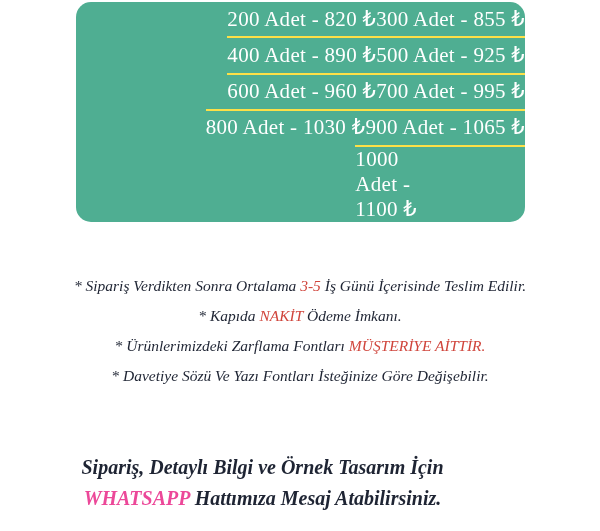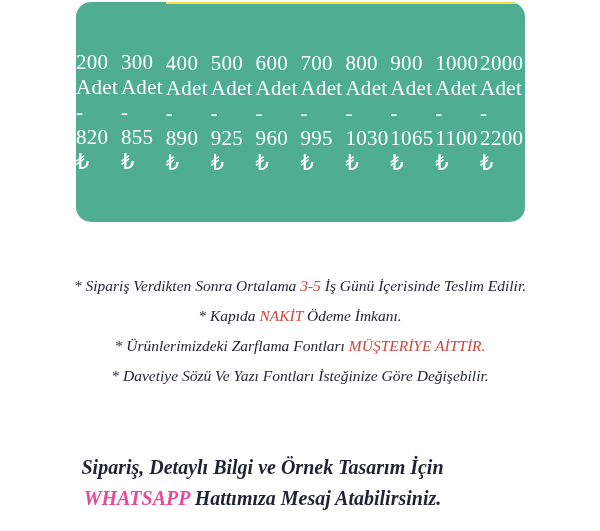--- a/index.html
+++ b/index.html
@@ -19,20 +19,22 @@
   .price-table {
     position: absolute;
     left: 76px;
     top: 2px;
     width: 449px;
     height: 220px;
     background: #4FAE92;
     border-radius: 15px;
     overflow: hidden;
     display: flex;
+    flex-direction: column;
+    align-items: flex-end;
   }
   .price-row {
     flex: 1;
     display: flex;
   }
   .price-row + .price-row {
     border-top: 2px solid #fde047;
   }
   .price-cell {
     width: 50%;
@@ -100,21 +102,20 @@
   <div class="price-row">
     <div class="price-cell">600 Adet - 960 ₺</div>
     <div class="price-cell">700 Adet - 995 ₺</div>
   </div>
   <div class="price-row">
     <div class="price-cell">800 Adet - 1030 ₺</div>
     <div class="price-cell">900 Adet - 1065 ₺</div>
   </div>
   <div class="price-row">
     <div class="price-cell">1000 Adet - 1100 ₺</div>
-    <div class="price-cell">2000 Adet - 2200 ₺</div>
   </div>
 </div>
 
 <div class="notes">
   <div class="note-line"><span>* Sipariş Verdikten Sonra Ortalama </span><span class="note-highlight">3-5</span><span> İş Günü İçerisinde Teslim Edilir.</span></div>
   <div class="note-line"><span>* Kapıda </span><span class="note-highlight">NAKİT</span><span> Ödeme İmkanı.</span></div>
   <div class="note-line"><span>* Ürünlerimizdeki Zarflama Fontları </span><span class="note-highlight">MÜŞTERİYE AİTTİR.</span><span></span></div>
   <div class="note-line"><span>* Davetiye Sözü Ve Yazı Fontları İsteğinize Göre Değişebilir.</span><span class="note-highlight"></span><span></span></div>
 </div>
 

